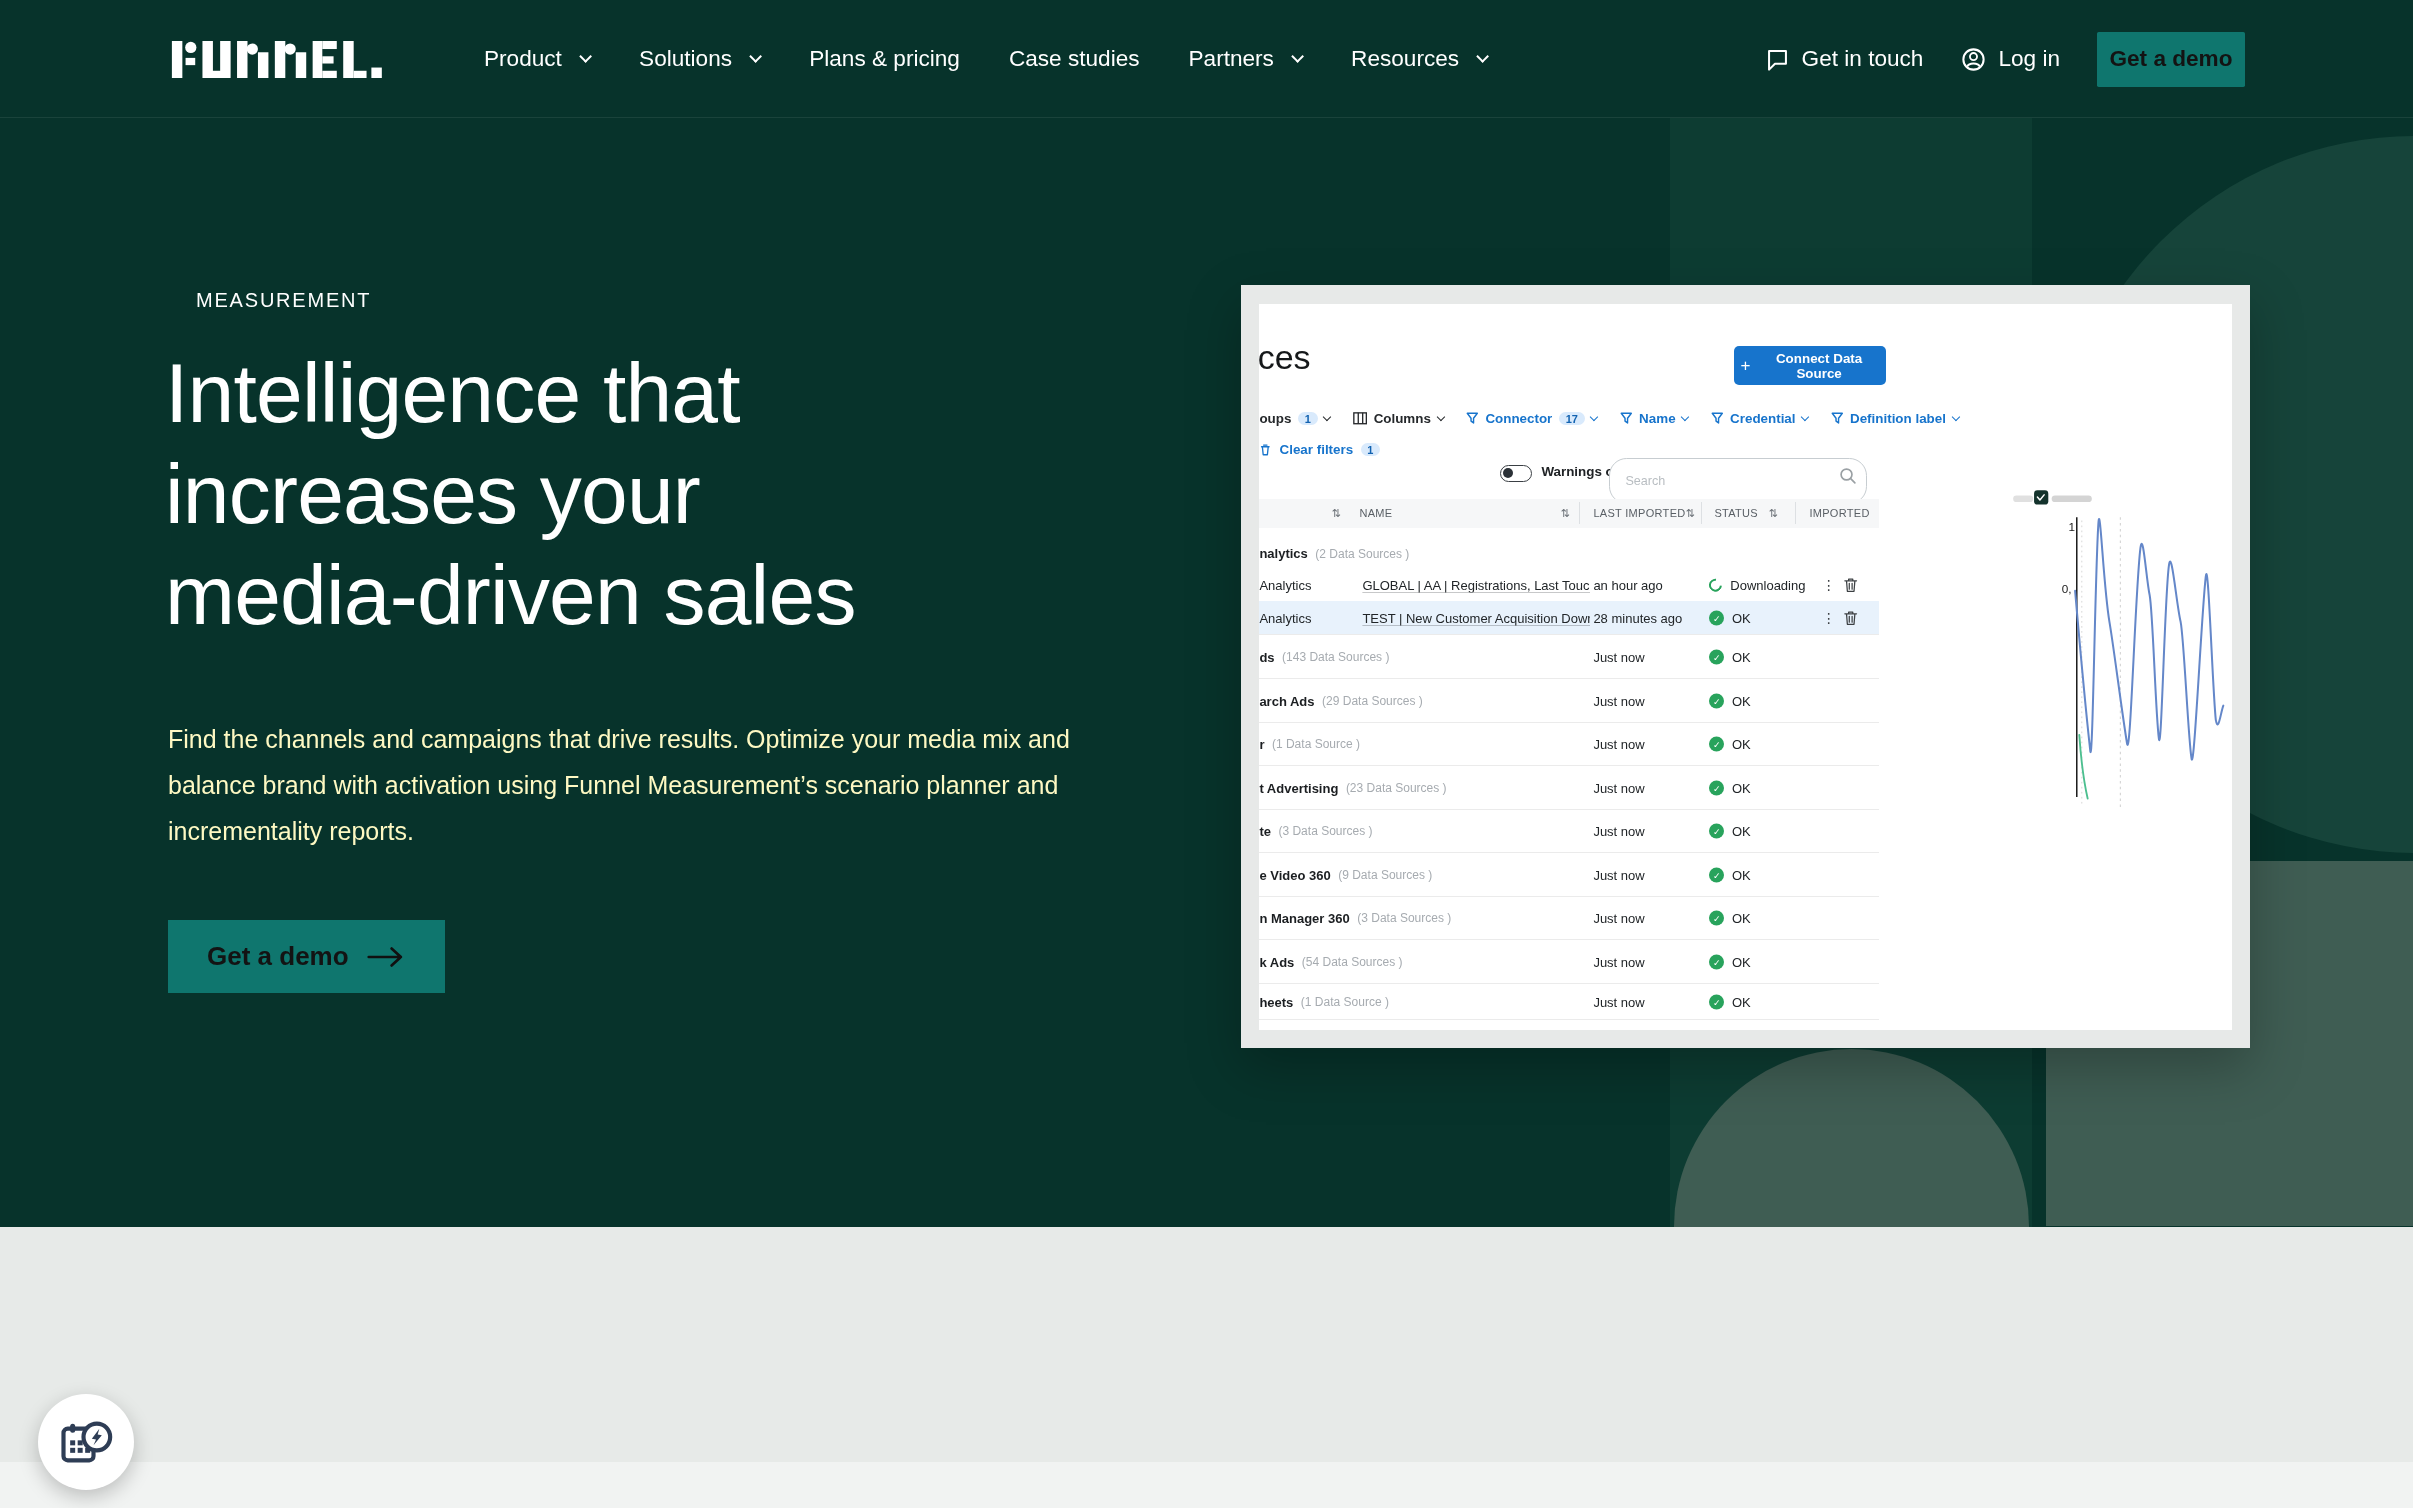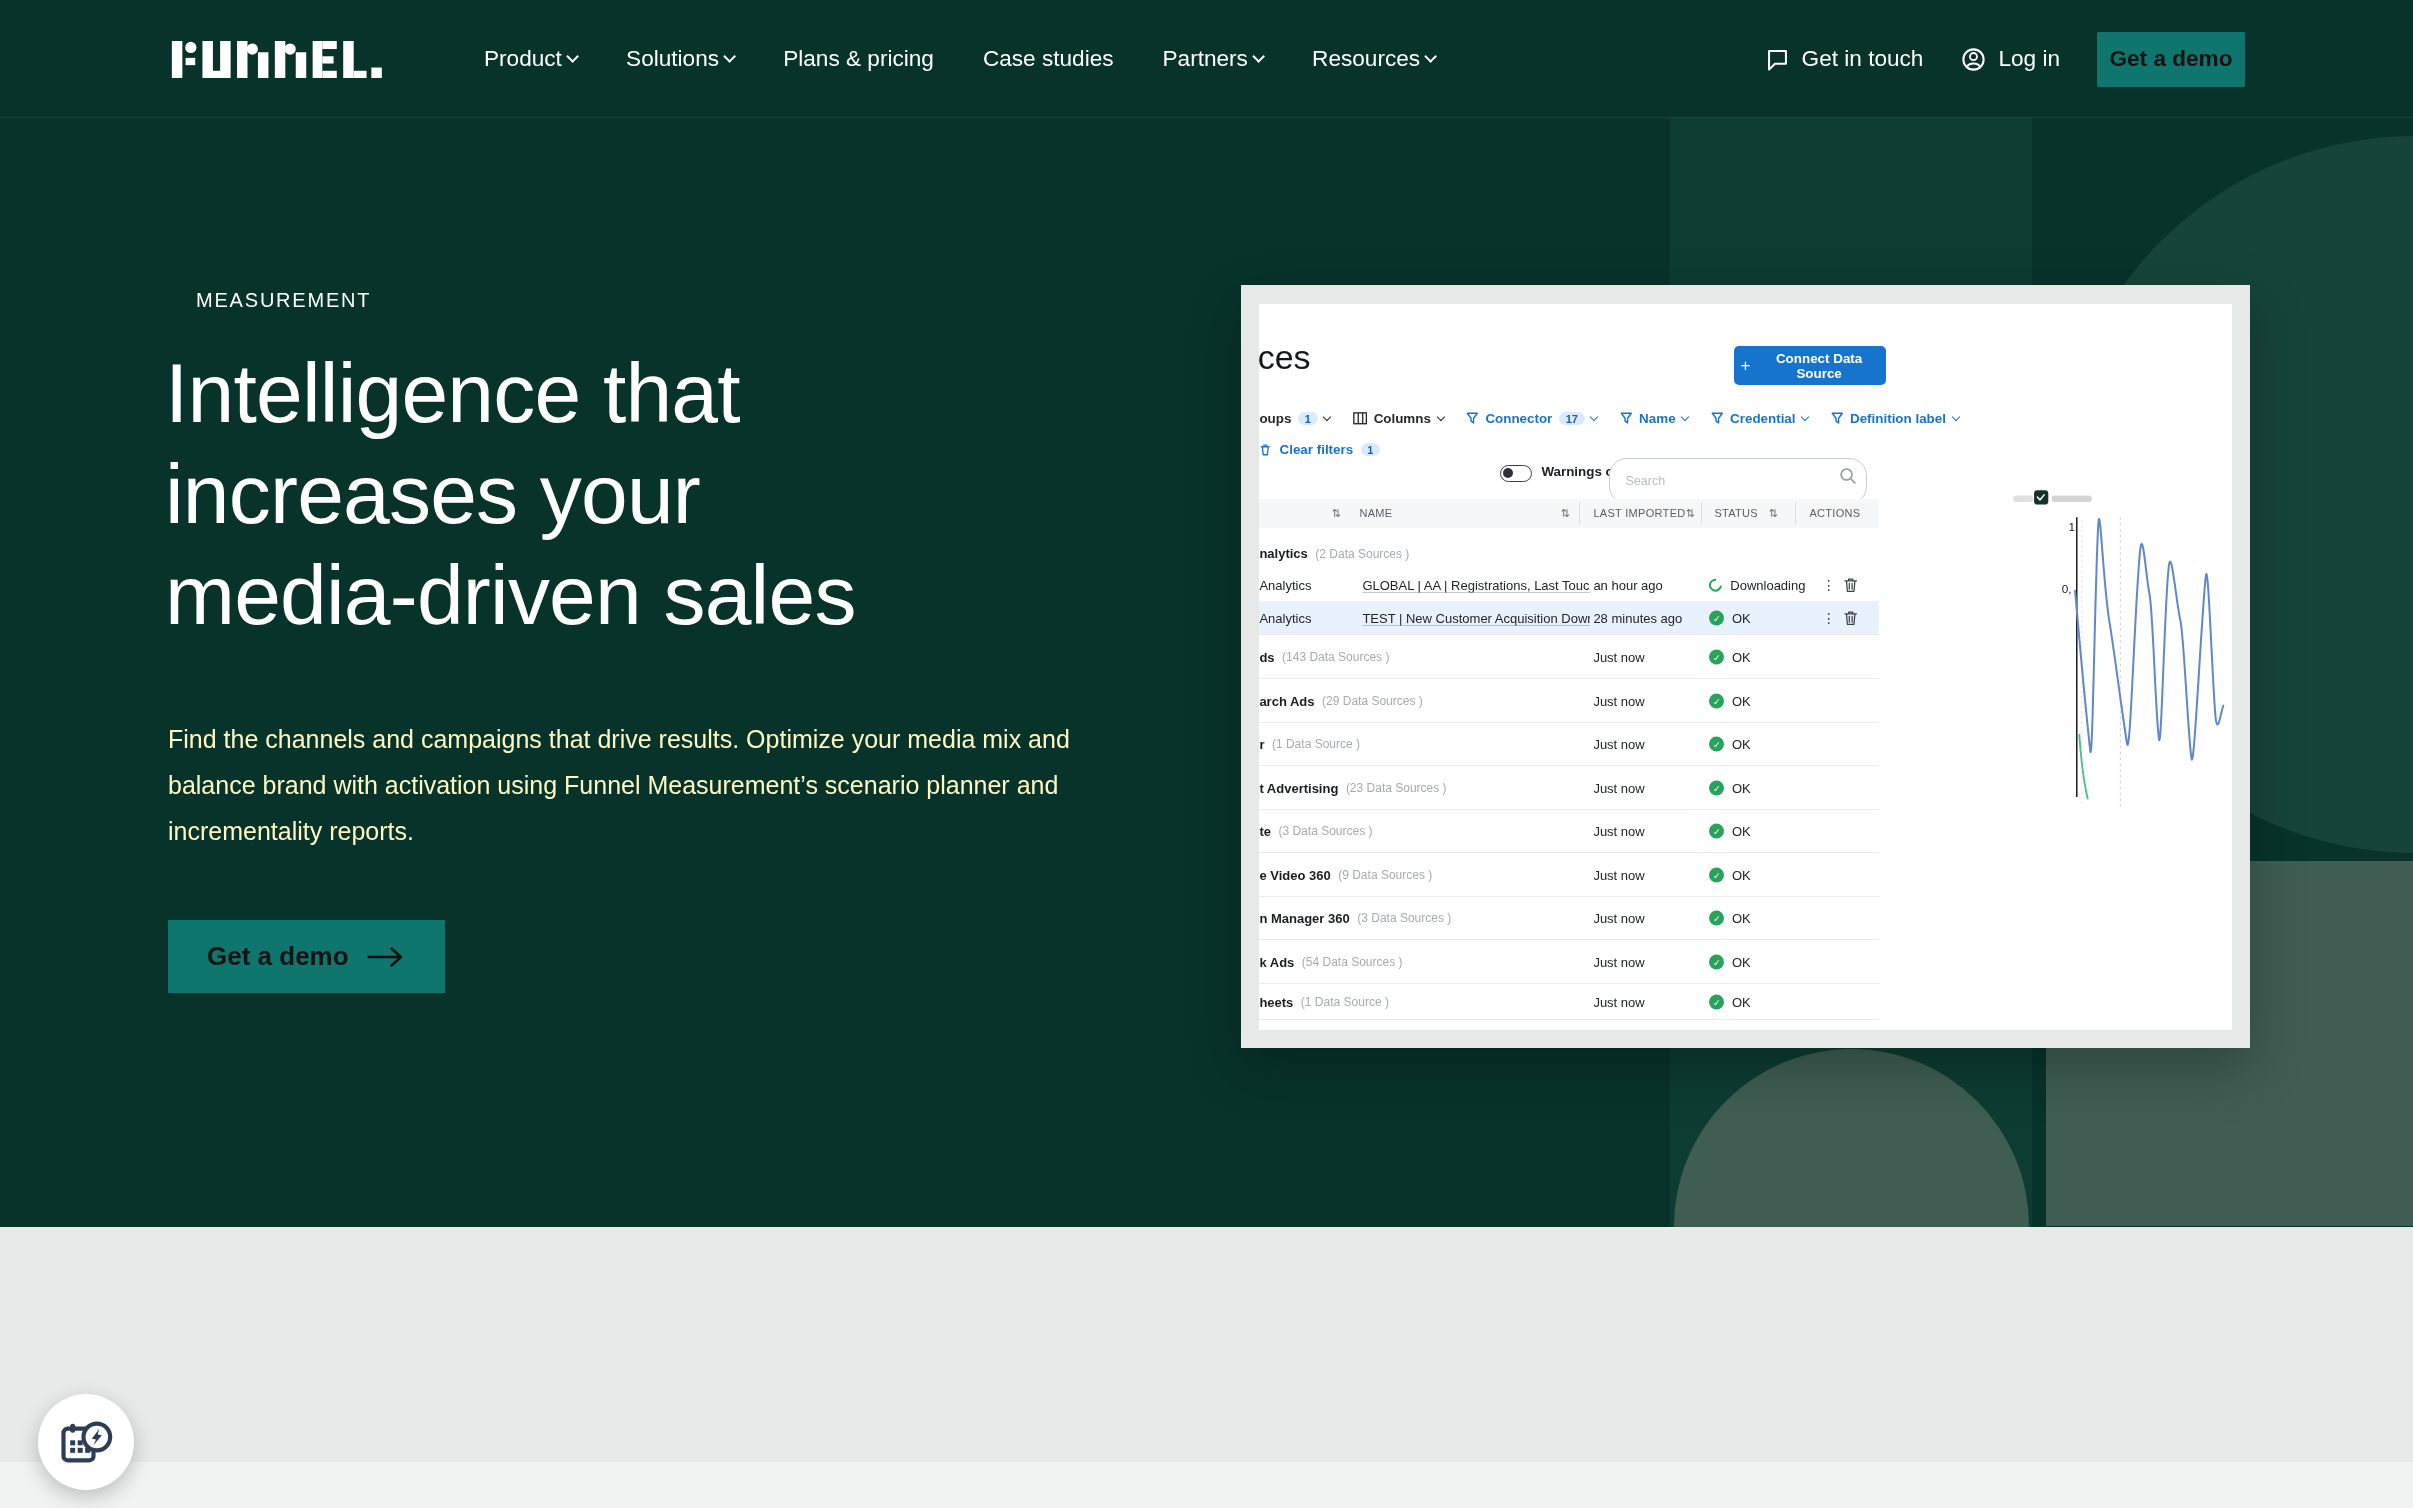--- a/index.html
+++ b/index.html
@@ -5,21 +5,21 @@
   html,body{margin:0;padding:0;background:#07332b;}
   *{box-sizing:border-box;}
   .page{position:relative;width:2413px;height:1508px;overflow:hidden;
         font-family:"Liberation Sans","DejaVu Sans",sans-serif;}
 
   
   .hdr{position:absolute;left:0;top:0;width:2413px;height:118px;background:#07332b;
        border-bottom:0.8px solid rgba(255,255,255,.08);z-index:30;display:flex;align-items:center;}
   .logo{position:absolute;left:168px;top:41px;}
   .nav{position:absolute;left:484px;top:0;height:118px;display:flex;align-items:center;gap:49px;}
-  .nav-item{display:flex;align-items:center;gap:6px;color:#fff;font-size:22.6px;font-weight:500;cursor:pointer;}
+  .nav-item{display:flex;align-items:center;gap:19px;color:#fff;font-size:22.6px;font-weight:500;cursor:pointer;}
   .chev{width:9.2px;height:9.2px;border-right:2px solid currentColor;border-bottom:2px solid currentColor;
         transform:rotate(45deg);margin-top:-5px;}
   .hdr-right{position:absolute;right:168px;top:0;height:118px;display:flex;align-items:center;gap:37px;}
   .hdr-link{display:flex;align-items:center;gap:11px;color:#fff;font-size:22.6px;font-weight:500;cursor:pointer;}
   .btn-pink{background:#0f766e;color:#131313;border:none;cursor:pointer;font-family:inherit;}
   .hdr-demo{width:148px;height:55px;font-size:22.6px;font-weight:600;border-radius:1.7px;}
 
   
   .hero{position:absolute;left:0;top:118px;width:2413px;height:1109px;background:#07332b;overflow:hidden;}
   .shape{position:absolute;}
@@ -273,21 +273,21 @@
           <span class="sort" style="left:72px;">⇅</span>
           <span style="left:100px;">NAME</span>
           <span class="sort" style="left:301px;">⇅</span>
           <i class="th-sep" style="left:320px;"></i>
           <span style="left:334px;">LAST IMPORTED</span>
           <span class="sort" style="left:426px;">⇅</span>
           <i class="th-sep" style="left:442px;"></i>
           <span style="left:455px;">STATUS</span>
           <span class="sort" style="left:509px;">⇅</span>
           <i class="th-sep" style="left:536px;"></i>
-          <span style="left:550px;">ACTIONS</span>
+          <span style="left:550px;">IMPORTED</span>
         </div>
 
         <div class="trow" style="top:234px;height:30px;">
           <span class="cell src vmid">
               <span class="grp-name">nalytics</span>
               <span class="cnt">(2 Data Sources )</span>
             </span>
         </div>
         <div class="trow" style="top:264px;height:34px;">
           <span class="cell src">Analytics</span>

